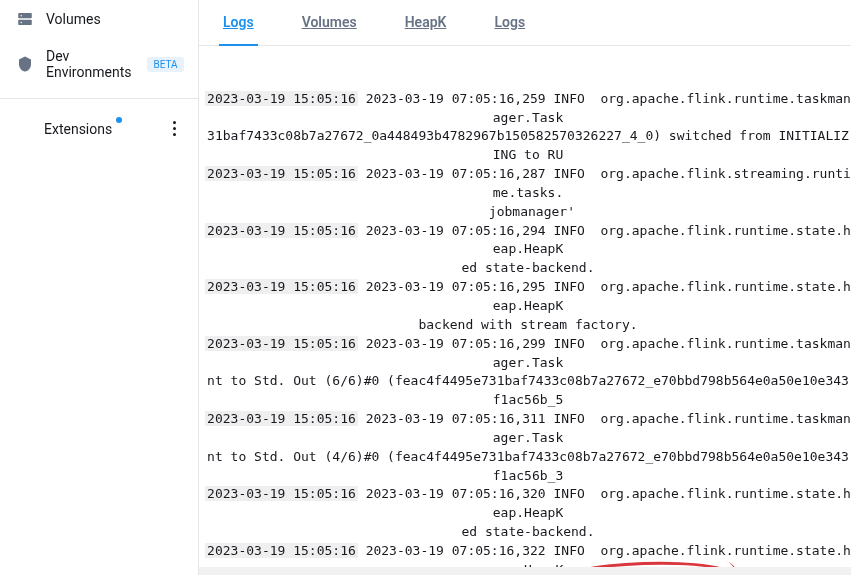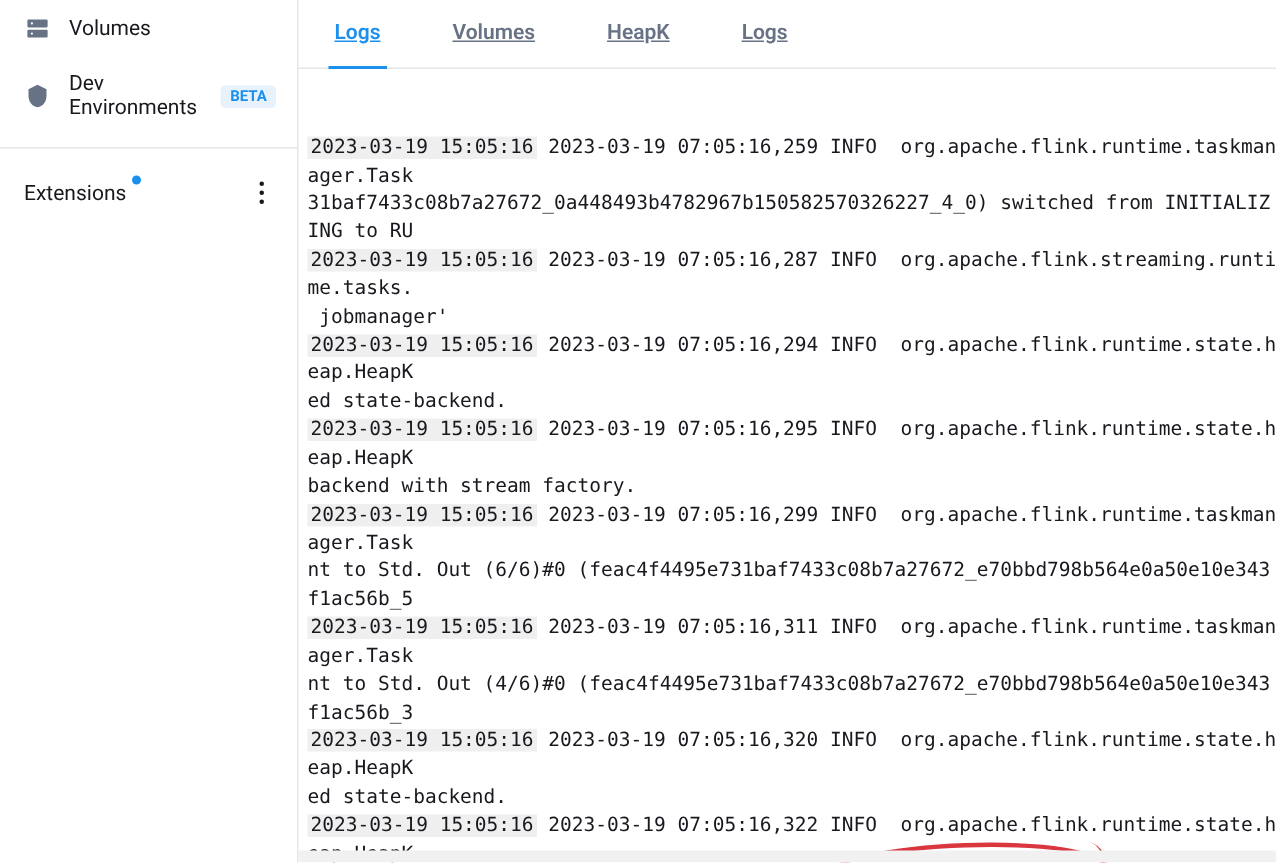--- a/index.html
+++ b/index.html
@@ -26,38 +26,39 @@
       padding: 10px 16px;
       cursor: pointer;
       color: #17191e;
       gap: 12px;
       position: relative;
     }
     .sidebar-icon { width: 18px; height: 18px; display: flex; align-items: center; justify-content: center; color: #677285; }
     .sidebar-label { font-size: 14px; }
     .badge-beta {
       font-size: 10px;
-      font-weight: 700;
+      font-weight: 400;
       color: #1c90ed;
       background: #e7f2fd;
       padding: 2px 6px;
       border-radius: 3px;
       margin-left: 4px;
     }
     .sidebar-divider {
       height: 1px;
       background: #e4e5e7;
       margin: 8px 0;
     }
     .extensions-header {
       display: flex;
       align-items: center;
       justify-content: space-between;
       padding: 10px 16px;
       position: relative;
+      margin-left: 28px;
     }
     .extensions-title { font-size: 14px; color: #17191e; position: relative; }
     .ext-dot {
       position: absolute;
       top: -4px;
       right: -10px;
       width: 6px;
       height: 6px;
       border-radius: 50%;
       background: #1c90ed;
@@ -88,20 +89,21 @@
       flex: 1;
       overflow: hidden;
       padding: 6px 0 0 6px;
       font-family: ui-monospace, SFMono-Regular, "SF Mono", Menlo, Consolas, monospace;
       font-size: 13px;
       line-height: 1.45;
       color: #17191e;
       white-space: pre-wrap;
       word-break: break-all;
       position: relative;
+      text-align: center;
     }
     .log-line { display: block; }
     .ts { background: #efefef; padding: 0 2px; }
     .scroll-track {
       position: absolute;
       bottom: 0; left: 0; right: 0;
       height: 8px;
       background: #f1f1f1;
     }
     .annotation {

